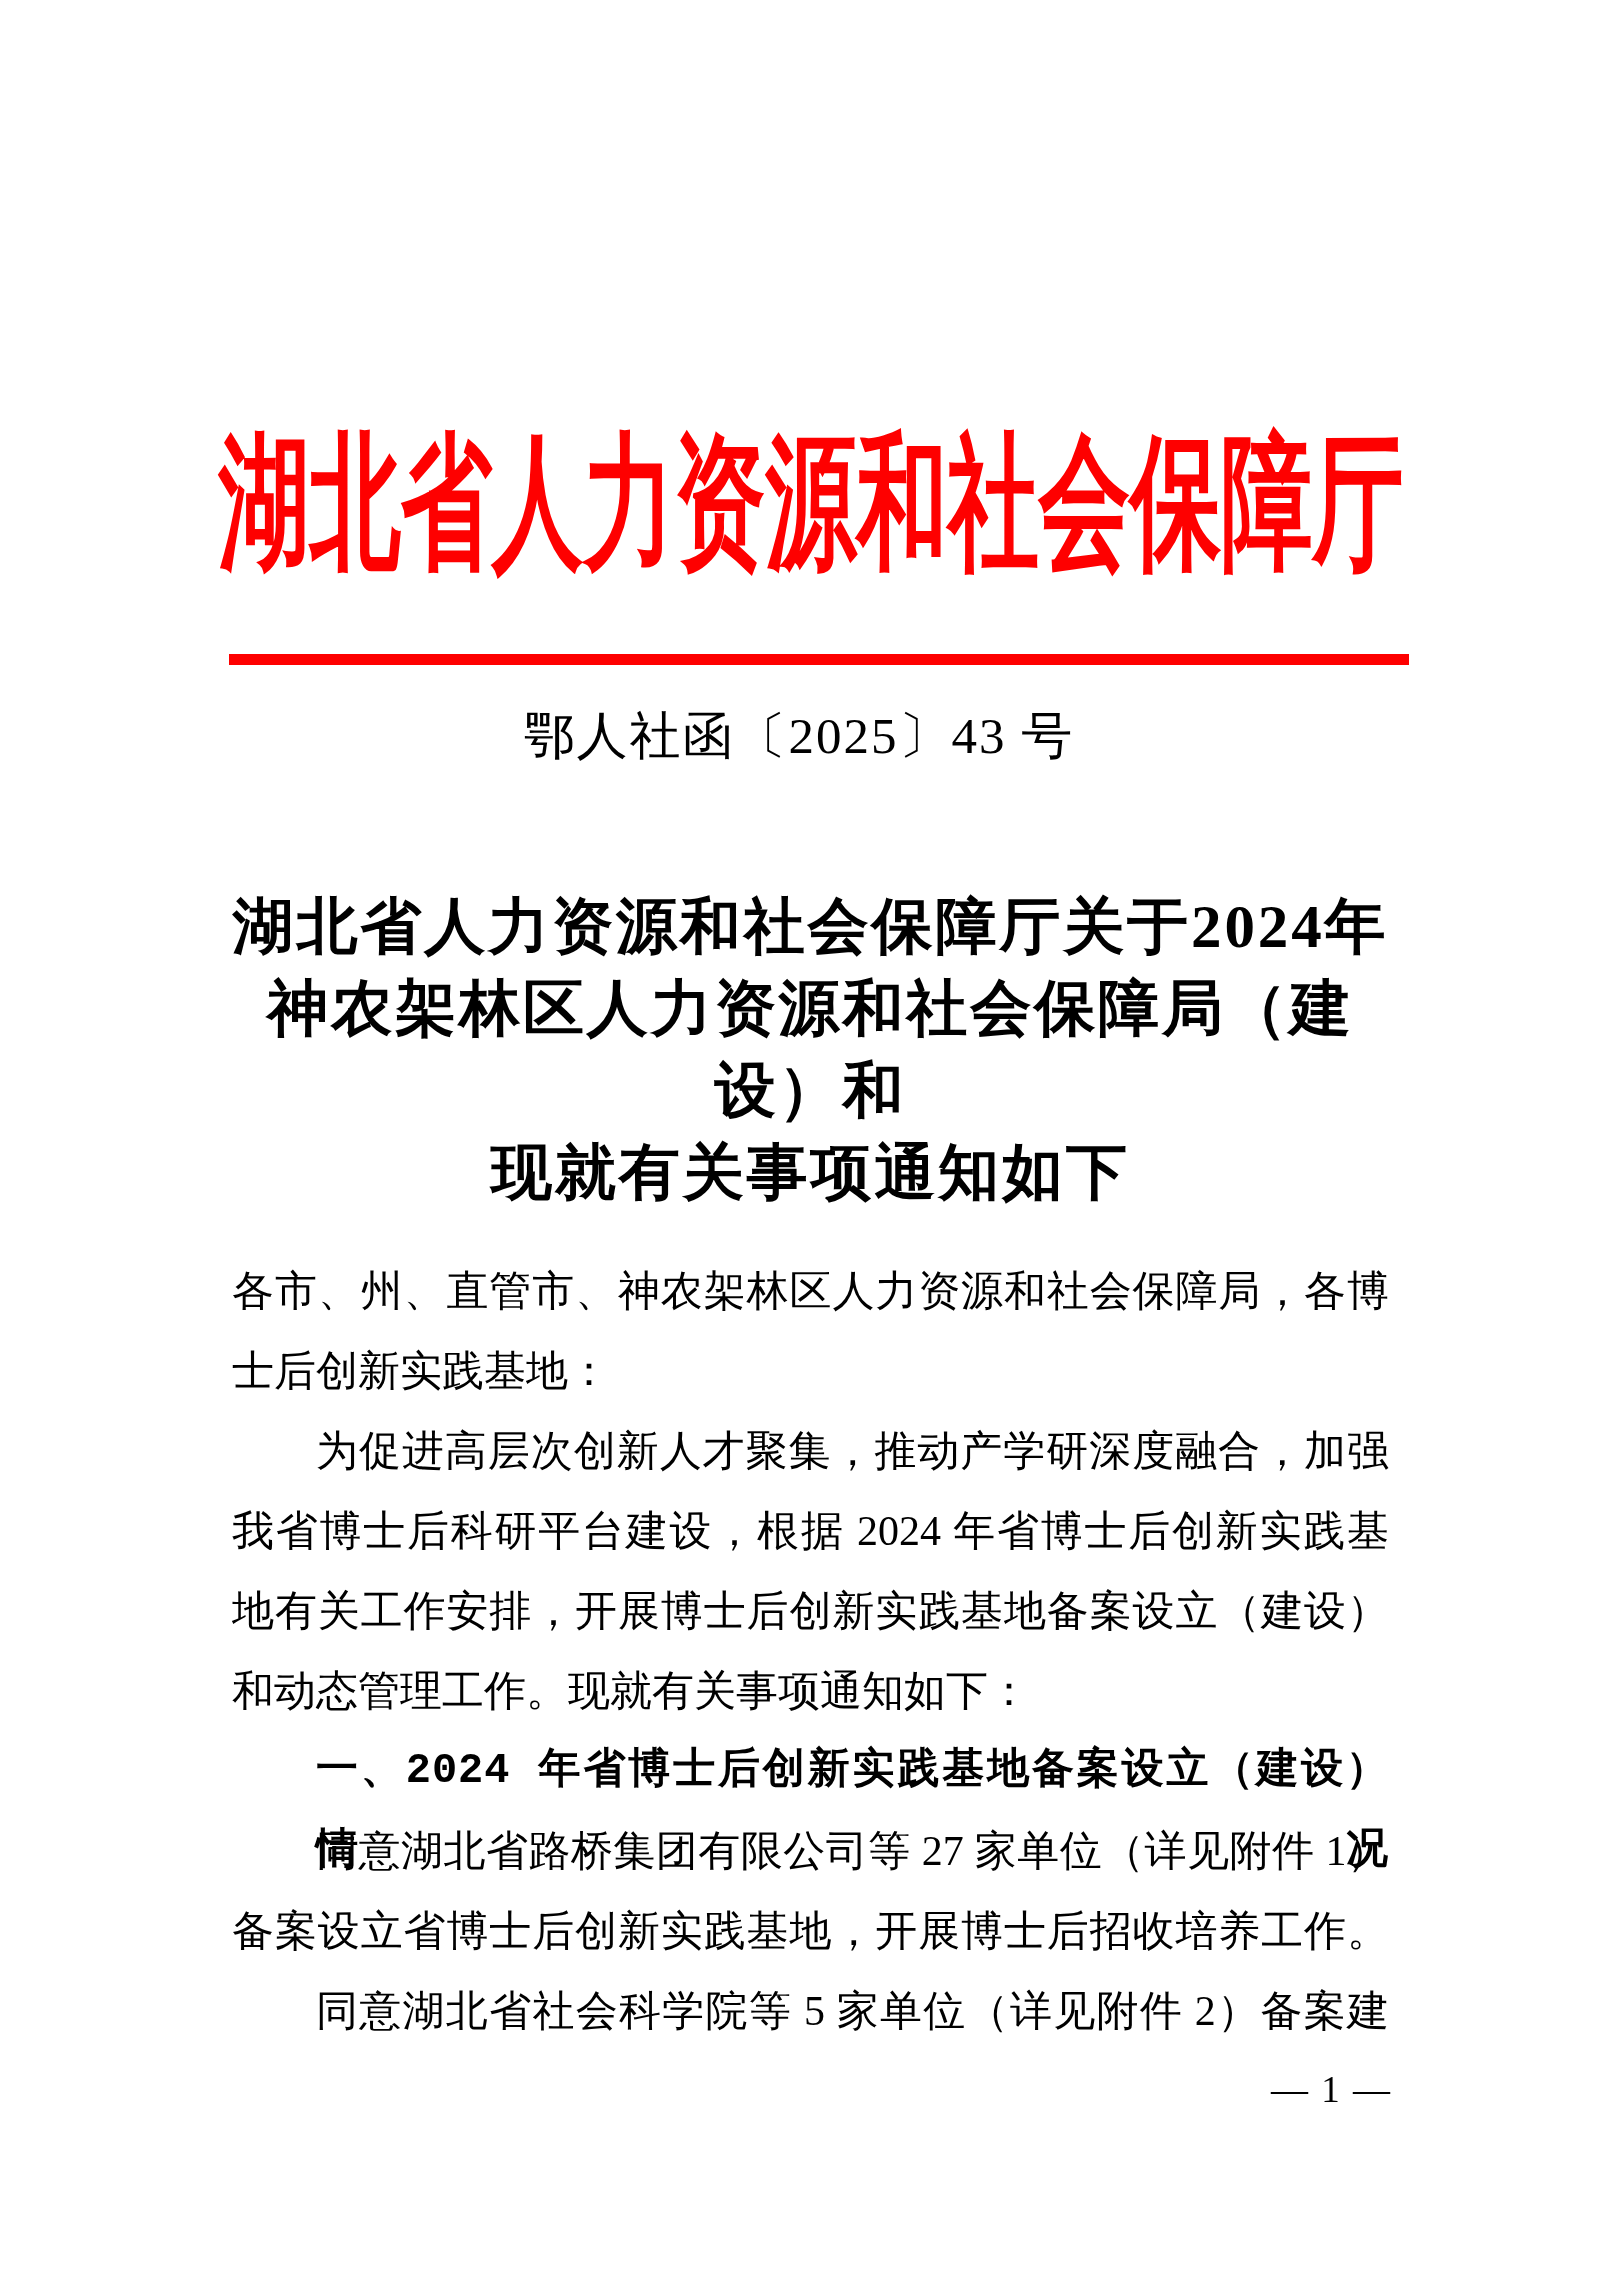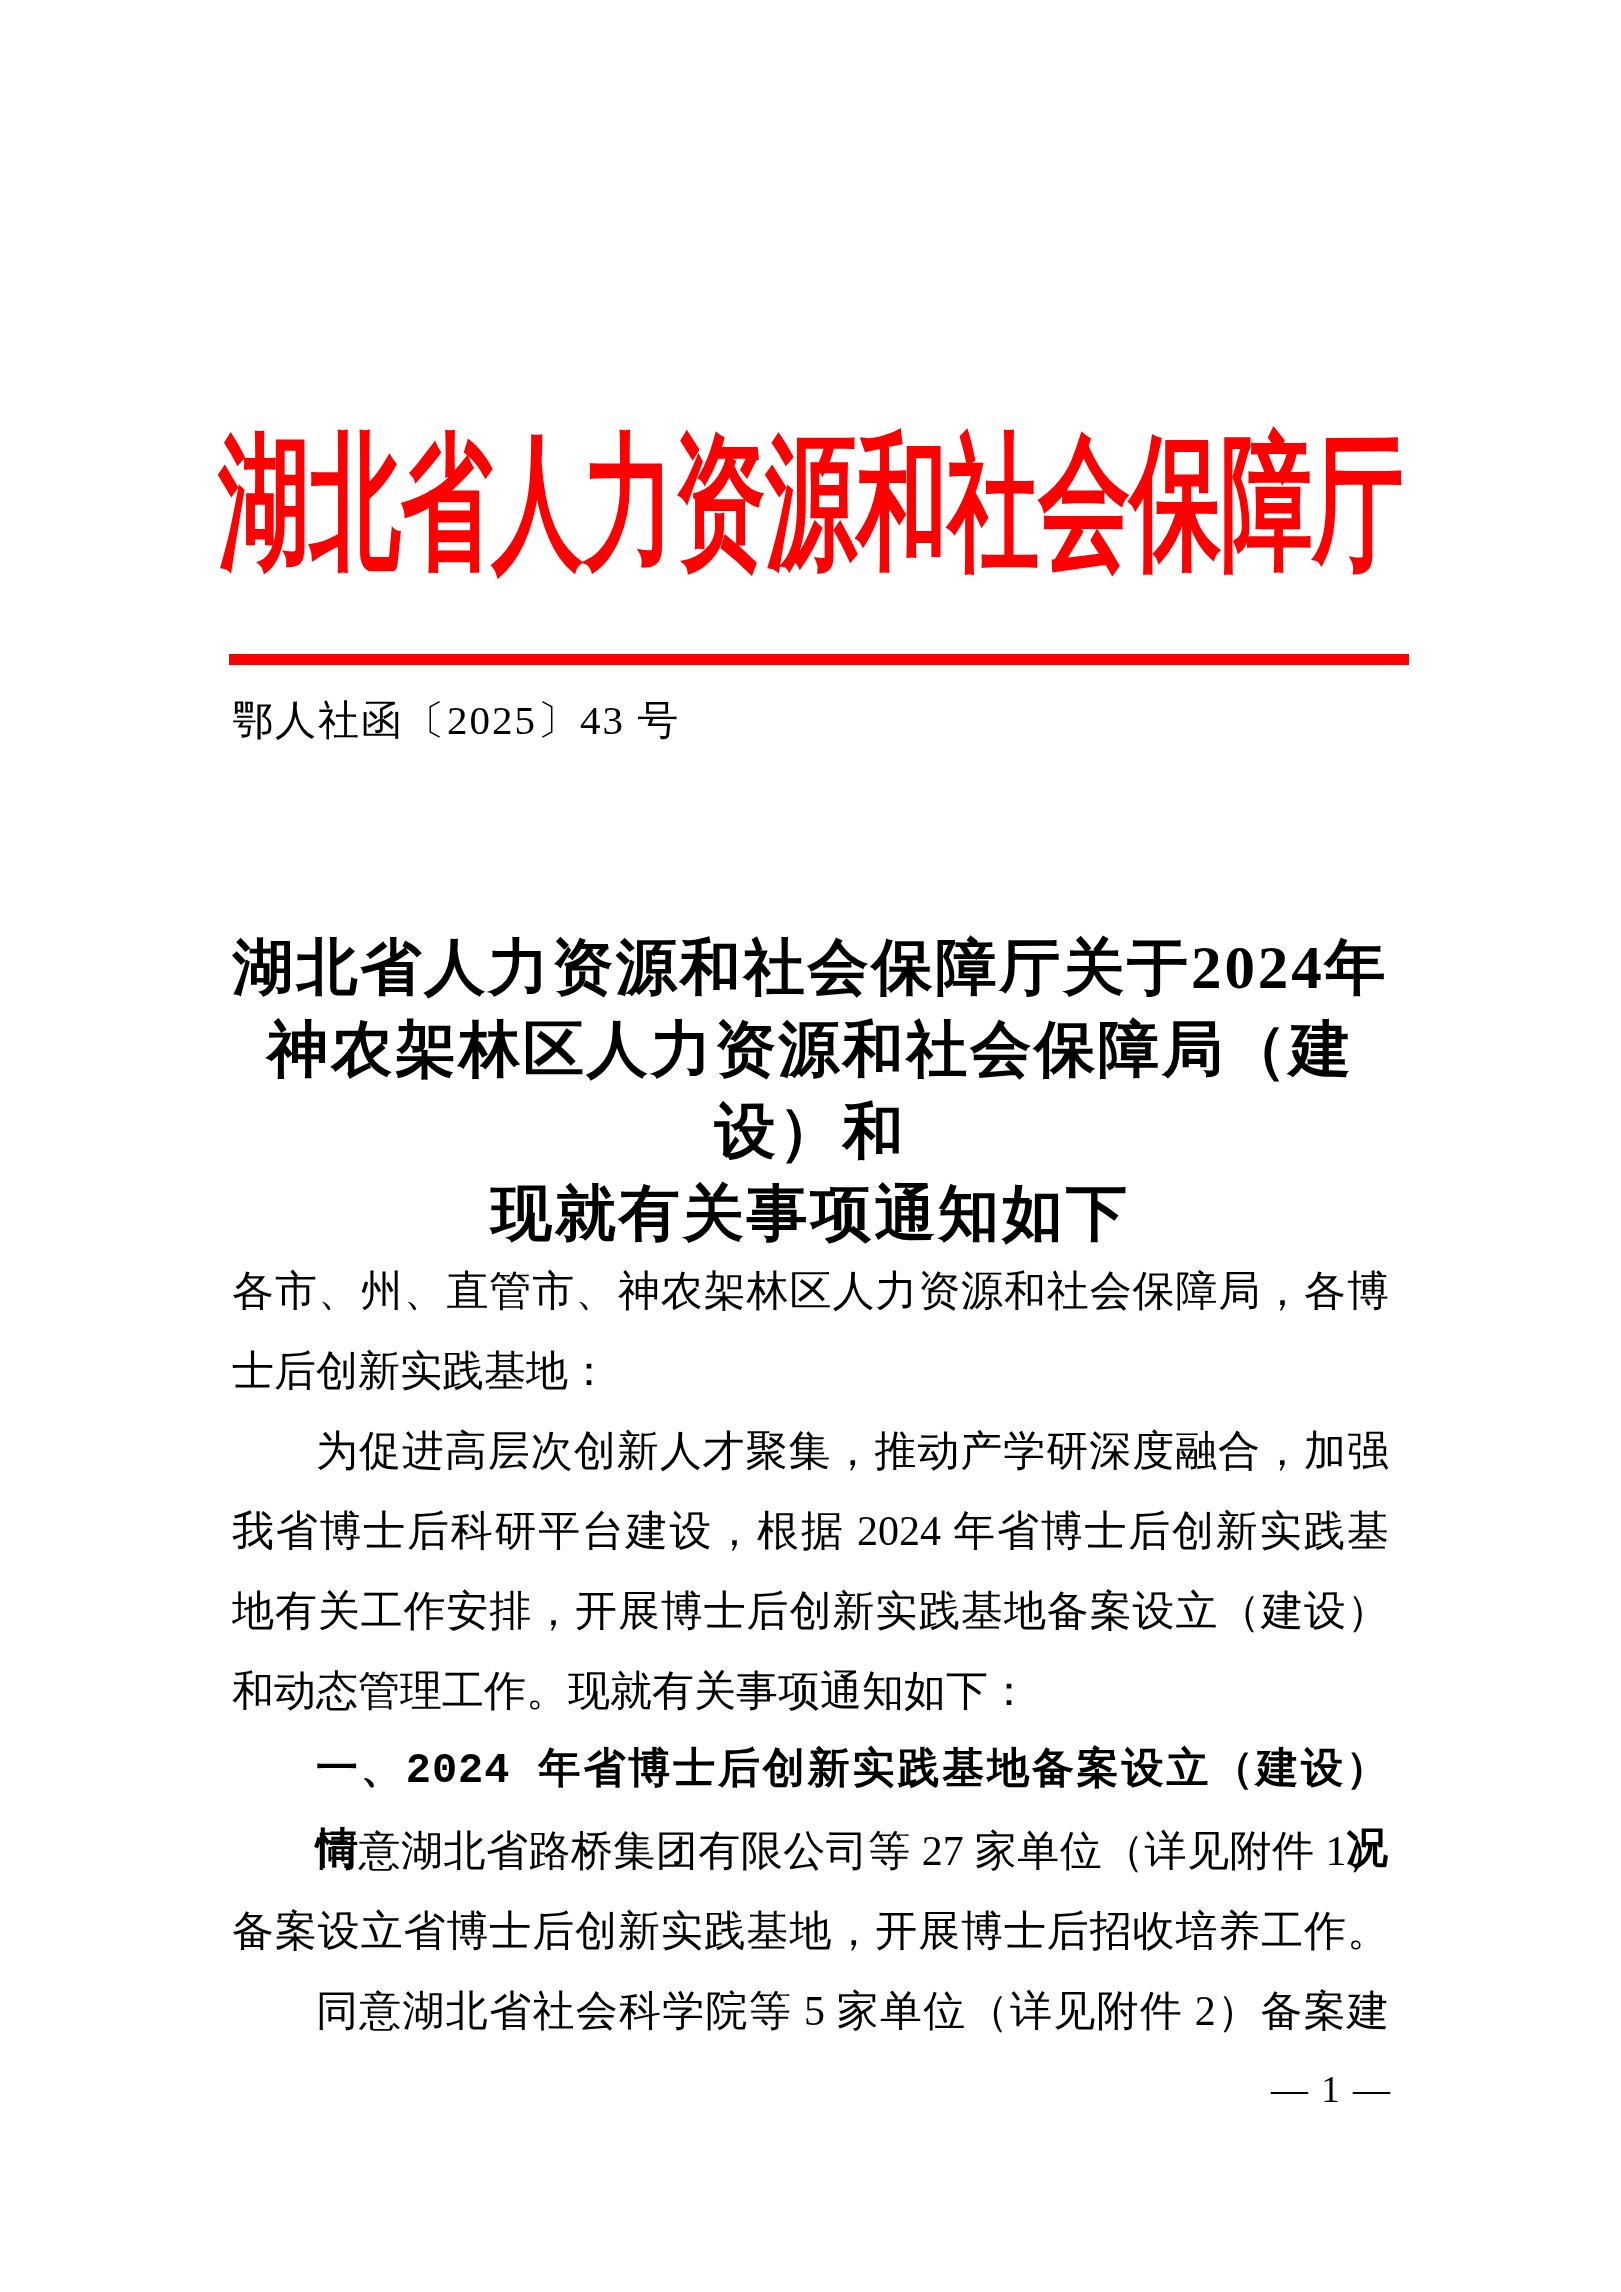--- a/index.html
+++ b/index.html
@@ -34,33 +34,33 @@
     left: 229px;
     top: 654px;
     width: 1180px;
     height: 10.8px;
     background: var(--accent-red);
   }
   
   .doc-number {
     position: absolute;
     left: 232px;
-    top: 696px;
+    top: 712px;
     width: 1157px;
-    text-align: left;
+    text-align: center;
     padding-right: 23.5px;
-    font-size: 41px;
+    font-size: 51px;
     line-height: 49px;
     letter-spacing: 2px;
   }
   
   .doc-title {
     position: absolute;
     left: 232px;
-    top: 927px;
+    top: 886px;
     width: 1157px;
     text-align: center;
     font-weight: bold;
     font-size: 61px;
     line-height: 82px;
     letter-spacing: 2.9px;
   }
   
   .body-block {
     position: absolute;

